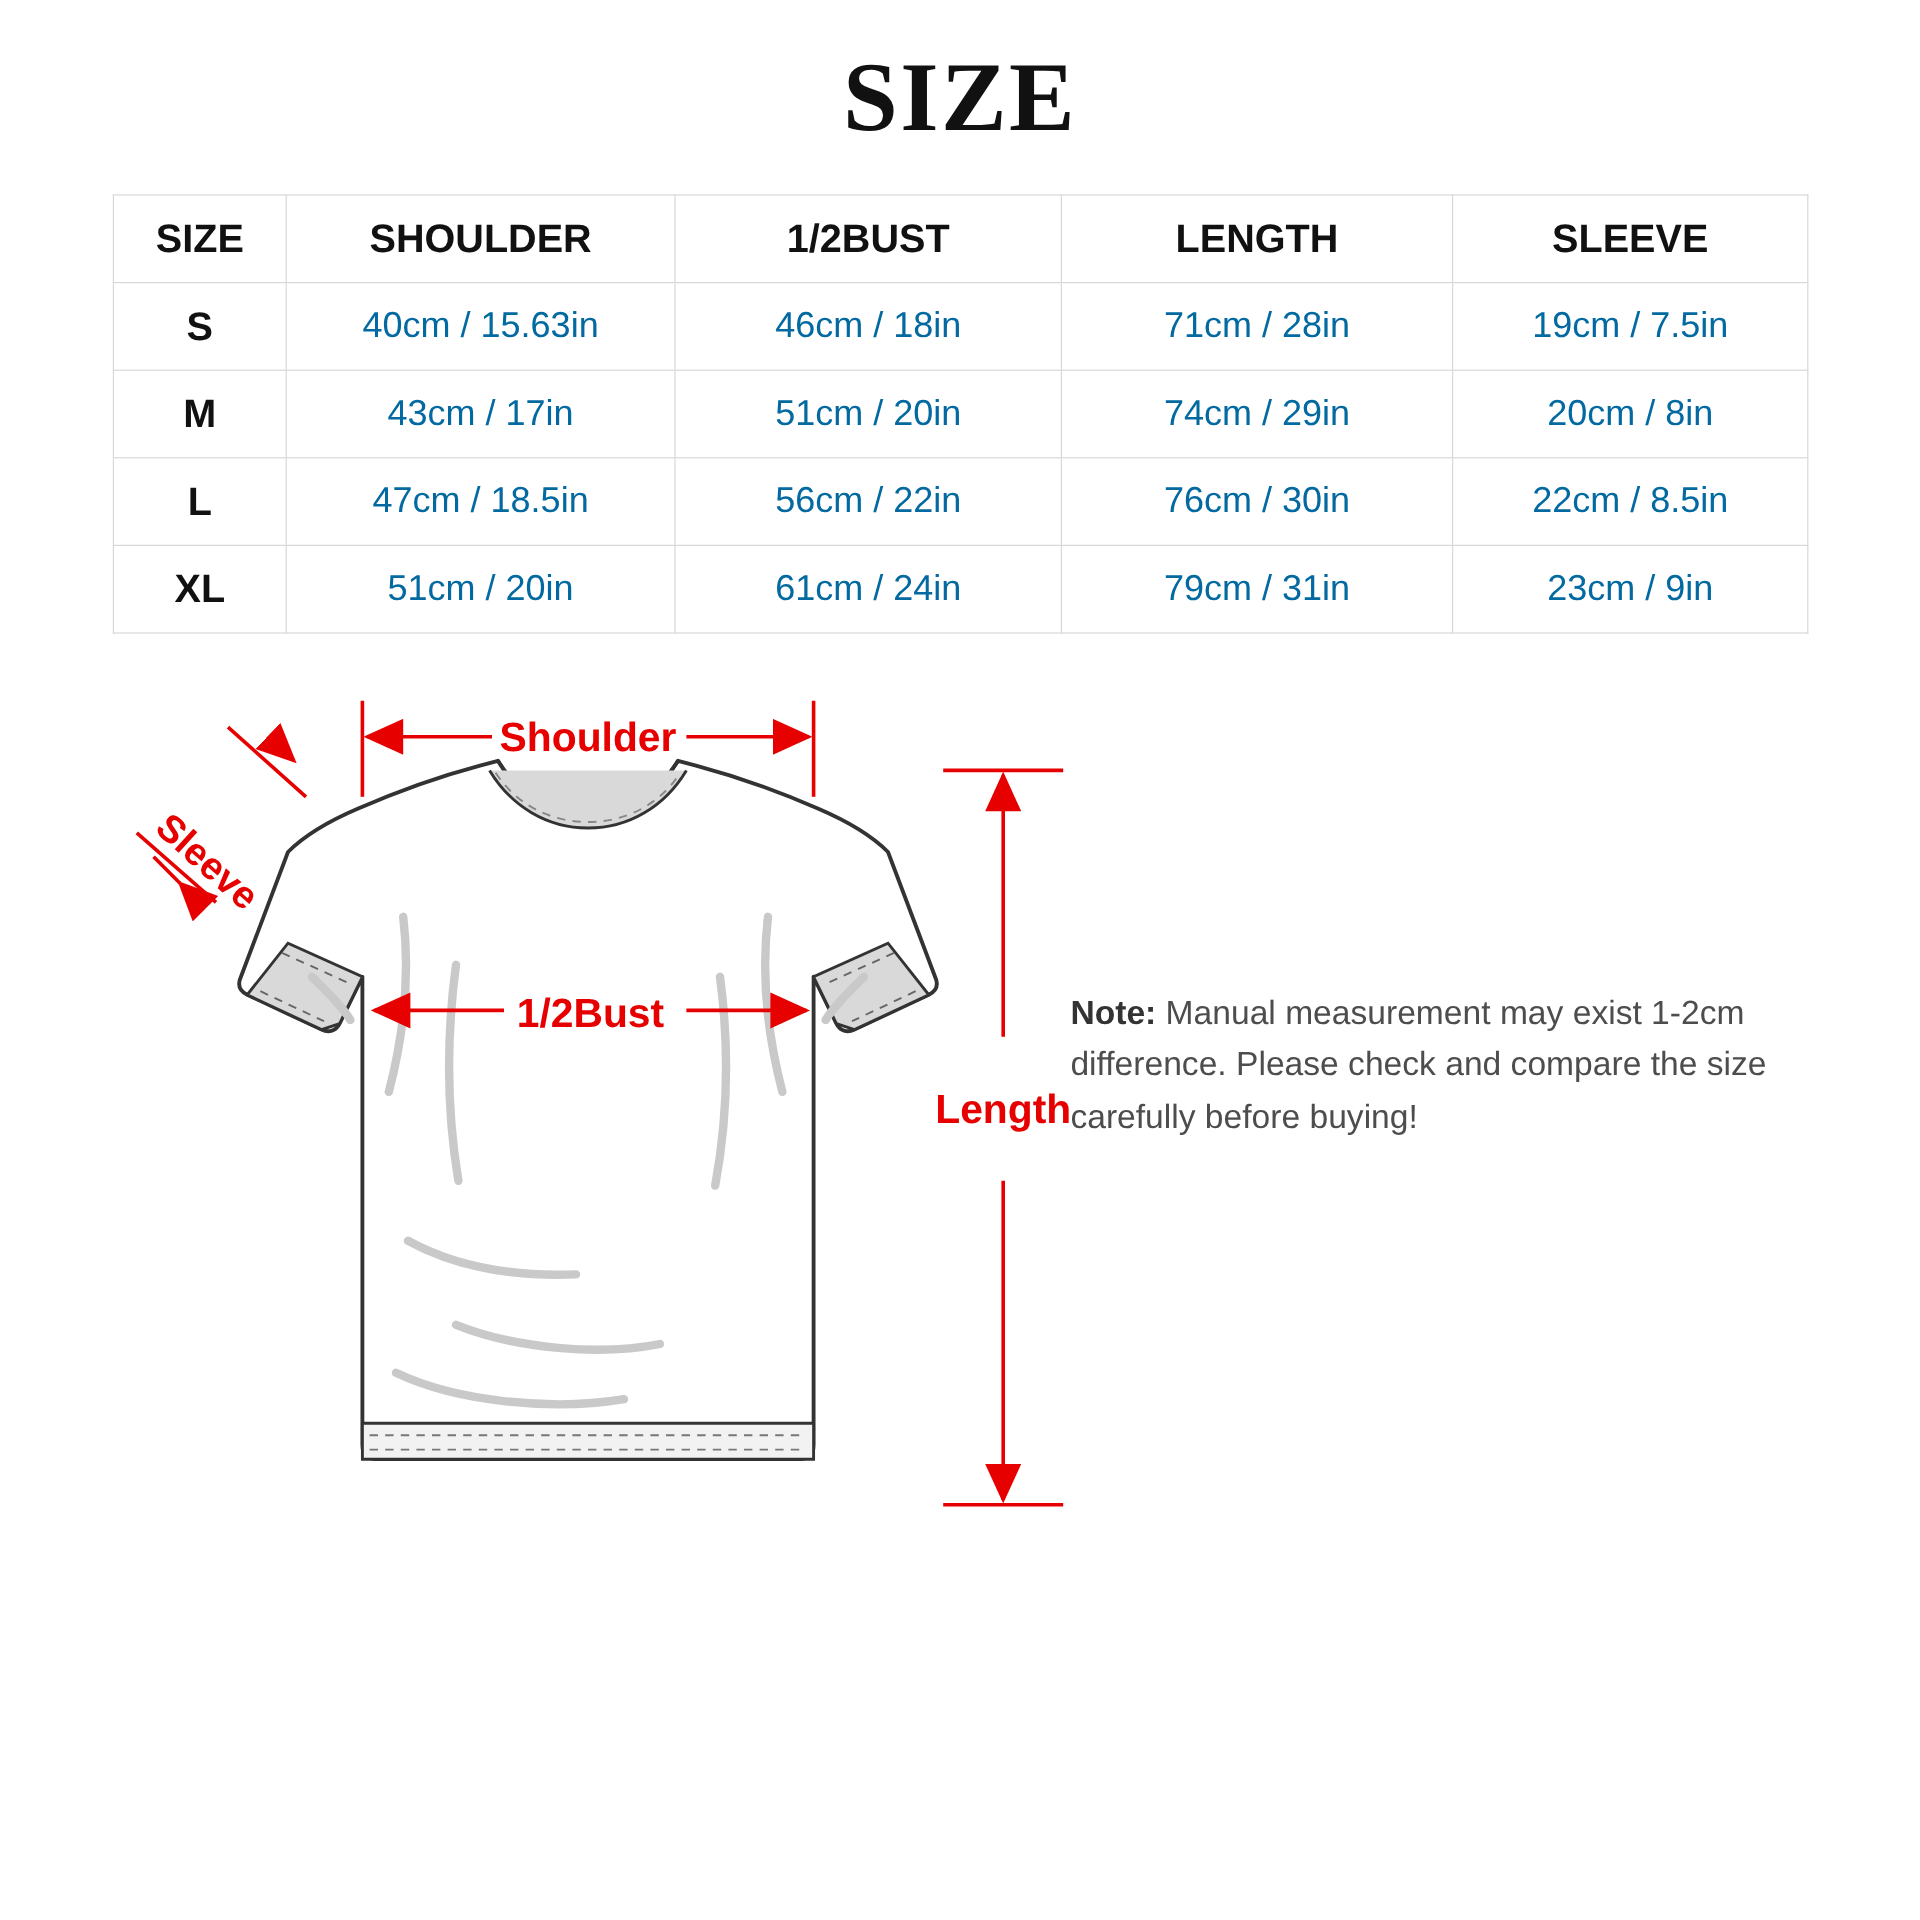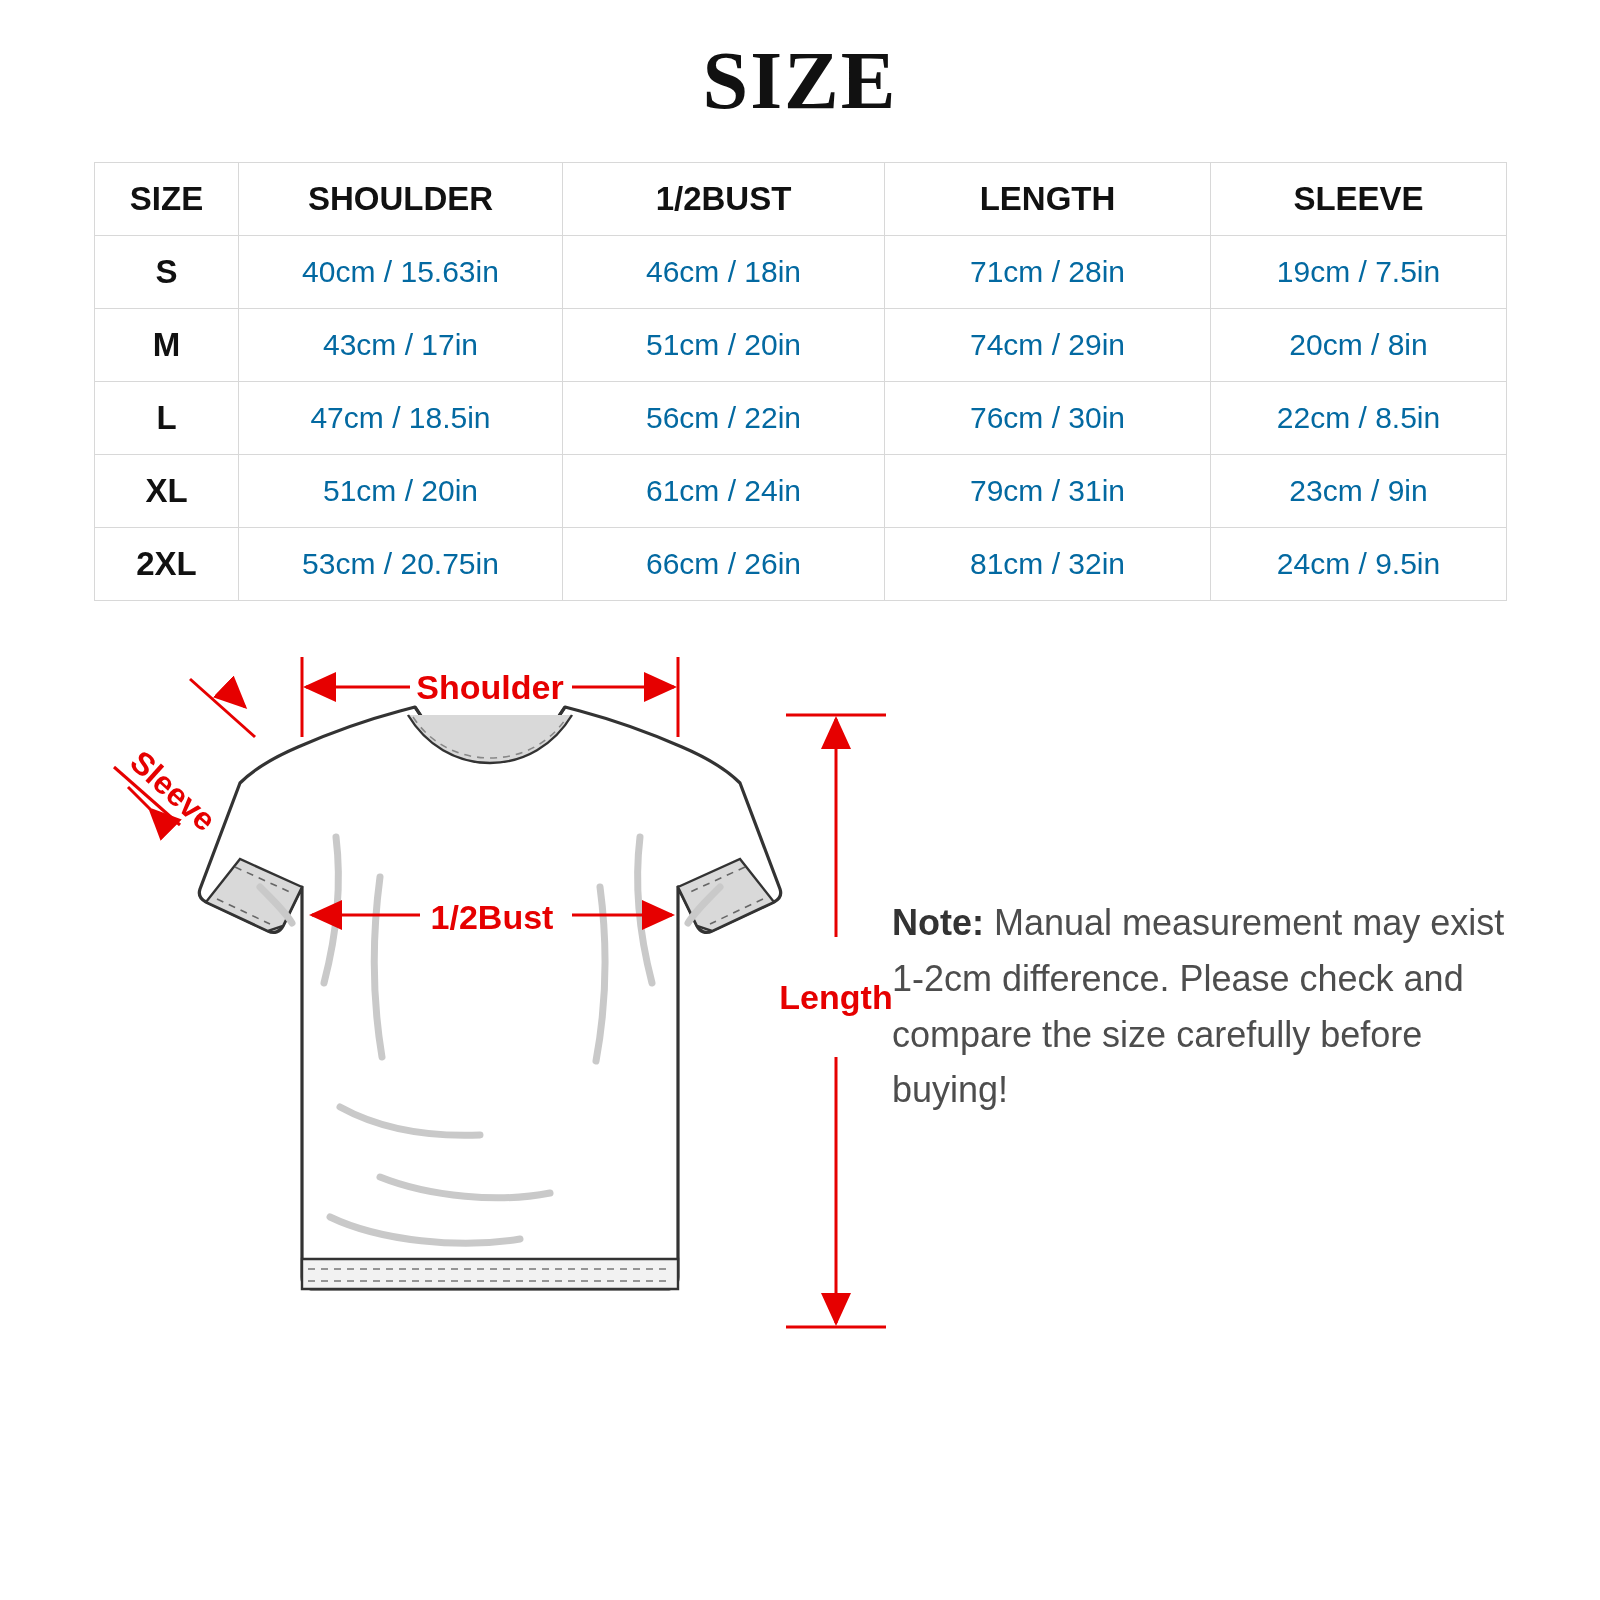--- a/index.html
+++ b/index.html
@@ -76,21 +76,21 @@
     left: 80px;
     top: 0;
     width: 850px;
     height: 740px;
   }
   .note {
     position: absolute;
     left: 892px;
     top: 258px;
     width: 640px;
-    font-size: 36px;
+    font-size: 28px;
     line-height: 1.55;
     color: #4d4d4d;
   }
   .note b {
     color: #333333;
     font-weight: 700;
   }
 </style>
 </head>
 <body>
@@ -136,27 +136,20 @@
         <td class="val">56cm / 22in</td>
         <td class="val">76cm / 30in</td>
         <td class="val">22cm / 8.5in</td>
       </tr>
       <tr>
         <td class="size-cell">XL</td>
         <td class="val">51cm / 20in</td>
         <td class="val">61cm / 24in</td>
         <td class="val">79cm / 31in</td>
         <td class="val">23cm / 9in</td>
-      </tr>
-      <tr>
-        <td class="size-cell">2XL</td>
-        <td class="val">53cm / 20.75in</td>
-        <td class="val">66cm / 26in</td>
-        <td class="val">81cm / 32in</td>
-        <td class="val">24cm / 9.5in</td>
       </tr>
     </tbody>
   </table>
 </div>
 
 <div class="lower">
 
   <svg class="diagram" viewBox="0 0 850 740">
     <defs>
       <marker id="arrR" markerWidth="12" markerHeight="12" refX="10" refY="5" orient="auto">

